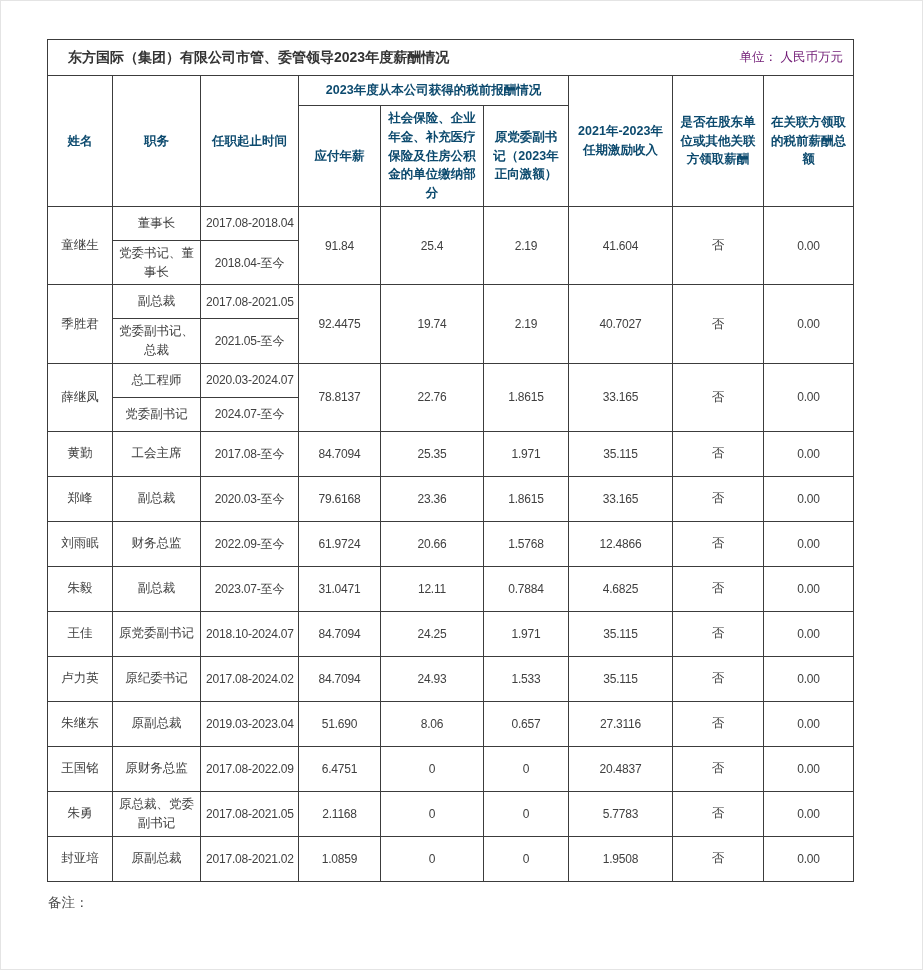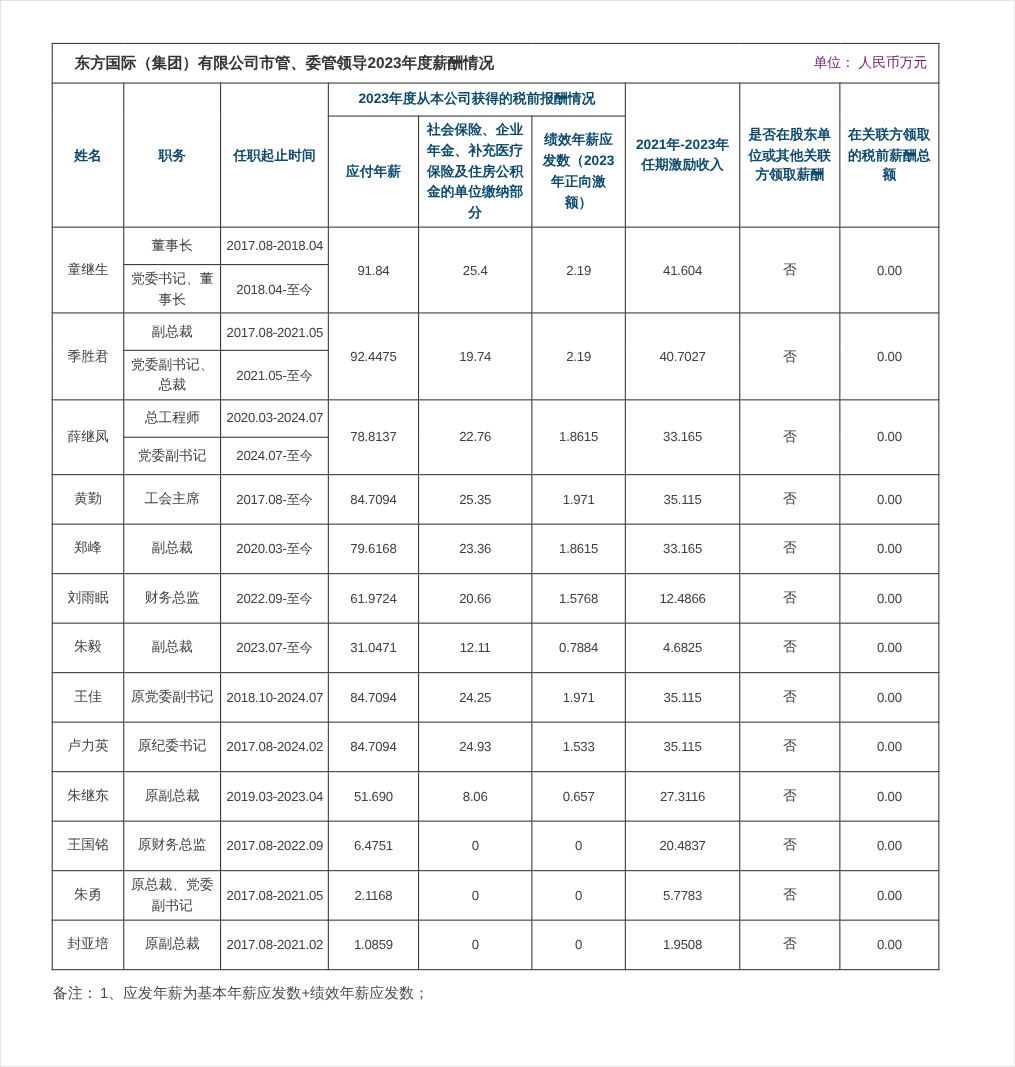--- a/index.html
+++ b/index.html
@@ -18,21 +18,21 @@
   .title-flex{display:flex;align-items:center;justify-content:space-between;gap:30px;}
   .tbl-title{font-weight:bold;font-size:14px;color:#333333;padding-left:10px;}
   .tbl-unit{font-weight:normal;font-size:12.5px;color:#701a75;}
   thead th{font-weight:bold;color:#0c4a6e;}
   tr.h1{height:30px;} tr.h2{height:86px;}
   tbody td{font-weight:normal;}
   tbody tr.single{height:45px;}
   tbody tr.sub{height:34px;}
   td.term-cell,tbody td.num{white-space:nowrap;font-size:12px;letter-spacing:-0.2px;}
   .notes{position:absolute;left:47px;top:893px;font-size:13.5px;color:#4a4a4a;}
-  .note-line{display:flex;margin-bottom:23px;line-height:1.4;}
+  .note-line{display:flex;margin-bottom:23px;line-height:1.4;flex-direction:column;}
   .note-prefix{width:43px;flex:none;}
   .note-prefix.blank{visibility:hidden;}
 </style>
 </head>
 <body>
 
 <div class="page">
   <div class="table-wrap">
     <table>
       <colgroup>
@@ -60,21 +60,21 @@
           <th rowspan="2">职务</th>
           <th rowspan="2">任职起止时间</th>
           <th colspan="3">2023年度从本公司获得的税前报酬情况</th>
           <th rowspan="2">2021年-2023年任期激励收入</th>
           <th rowspan="2">是否在股东单位或其他关联方领取薪酬</th>
           <th rowspan="2">在关联方领取的税前薪酬总额</th>
         </tr>
         <tr class="h2">
           <th>应付年薪</th>
           <th>社会保险、企业年金、补充医疗保险及住房公积金的单位缴纳部分</th>
-          <th>绩效年薪应发数（2023年正向激额）</th>
+          <th>原党委副书记（2023年正向激额）</th>
         </tr>
       </thead>
       <tbody>
           <tr class="sub">
             <td rowspan="2">童继生</td>
             <td>董事长</td>
             <td class="term-cell">2017.08-2018.04</td>
             <td rowspan="2" class="num">91.84</td>
             <td rowspan="2" class="num">25.4</td>
             <td rowspan="2" class="num">2.19</td>
@@ -226,16 +226,15 @@
             <td>否</td>
             <td class="num">0.00</td>
           </tr>
         </tbody>
     </table>
   </div>
 
   <div class="notes">
     <div class="note-line">
       <span class="note-prefix">备注：</span>
-      <span>1、应发年薪为基本年薪应发数+绩效年薪应发数；</span>
     </div>
   </div>
 </div>
 
 </body></html>

